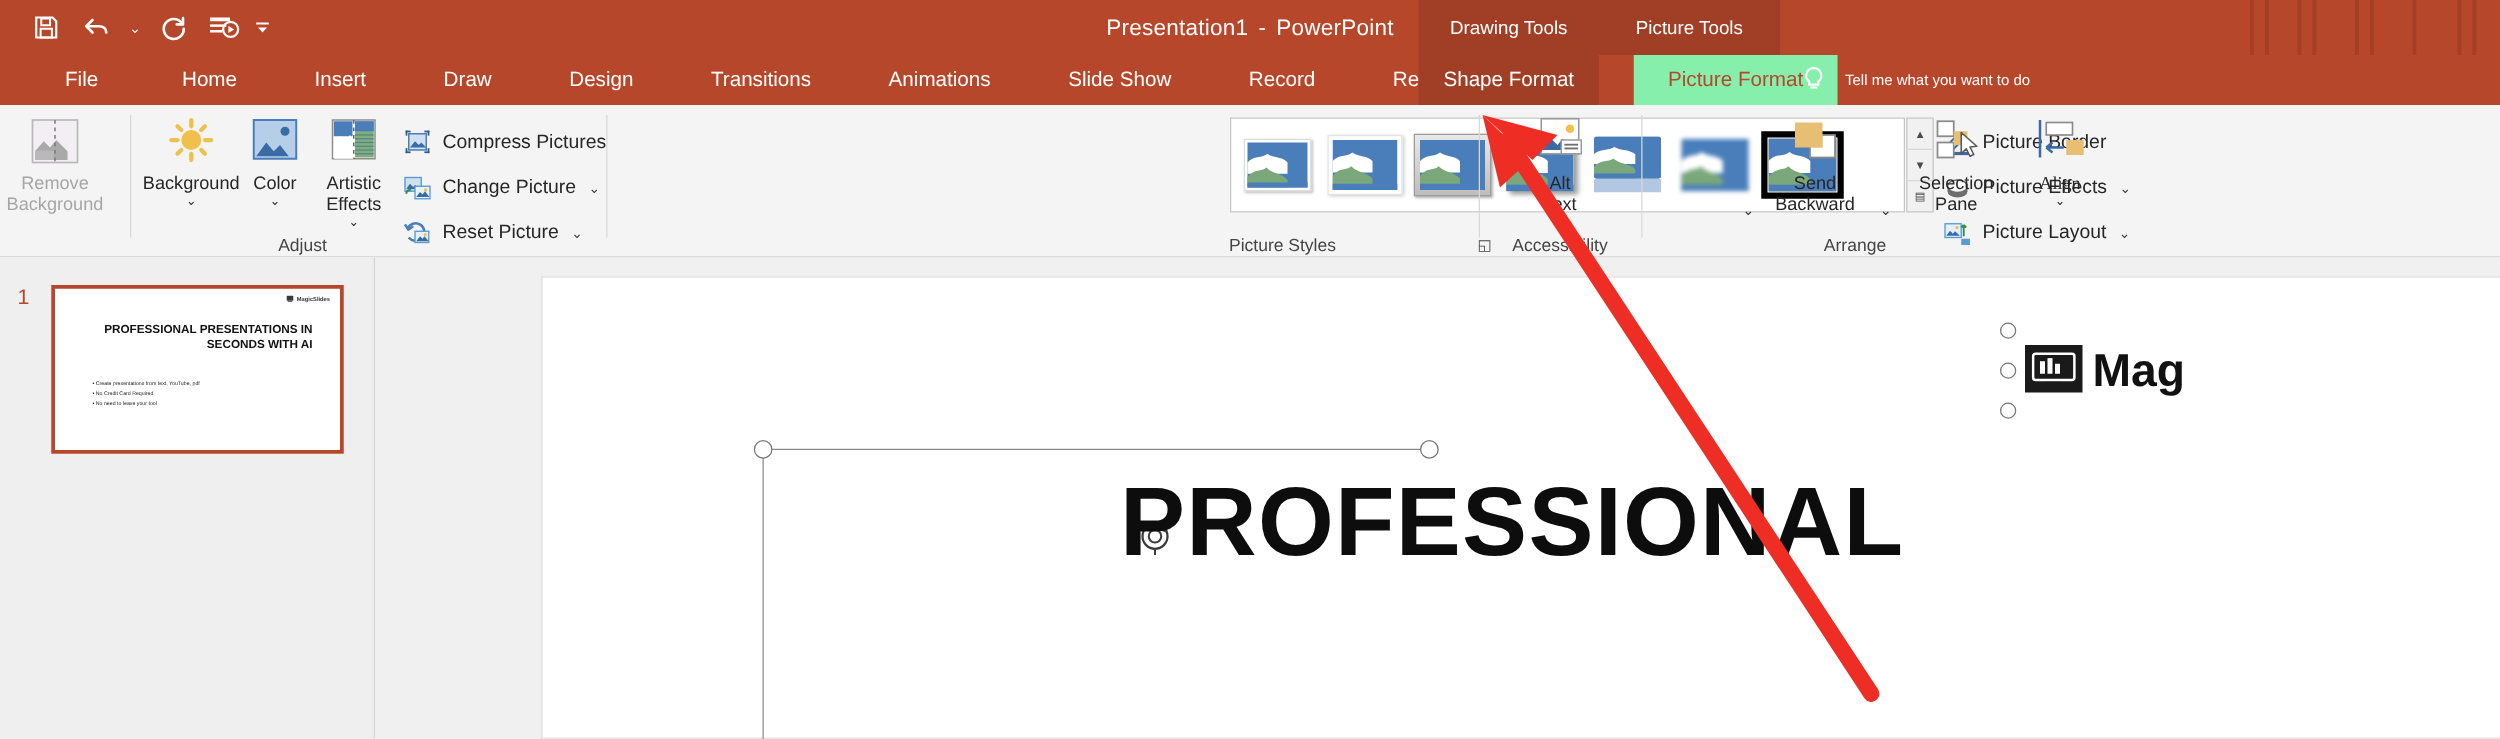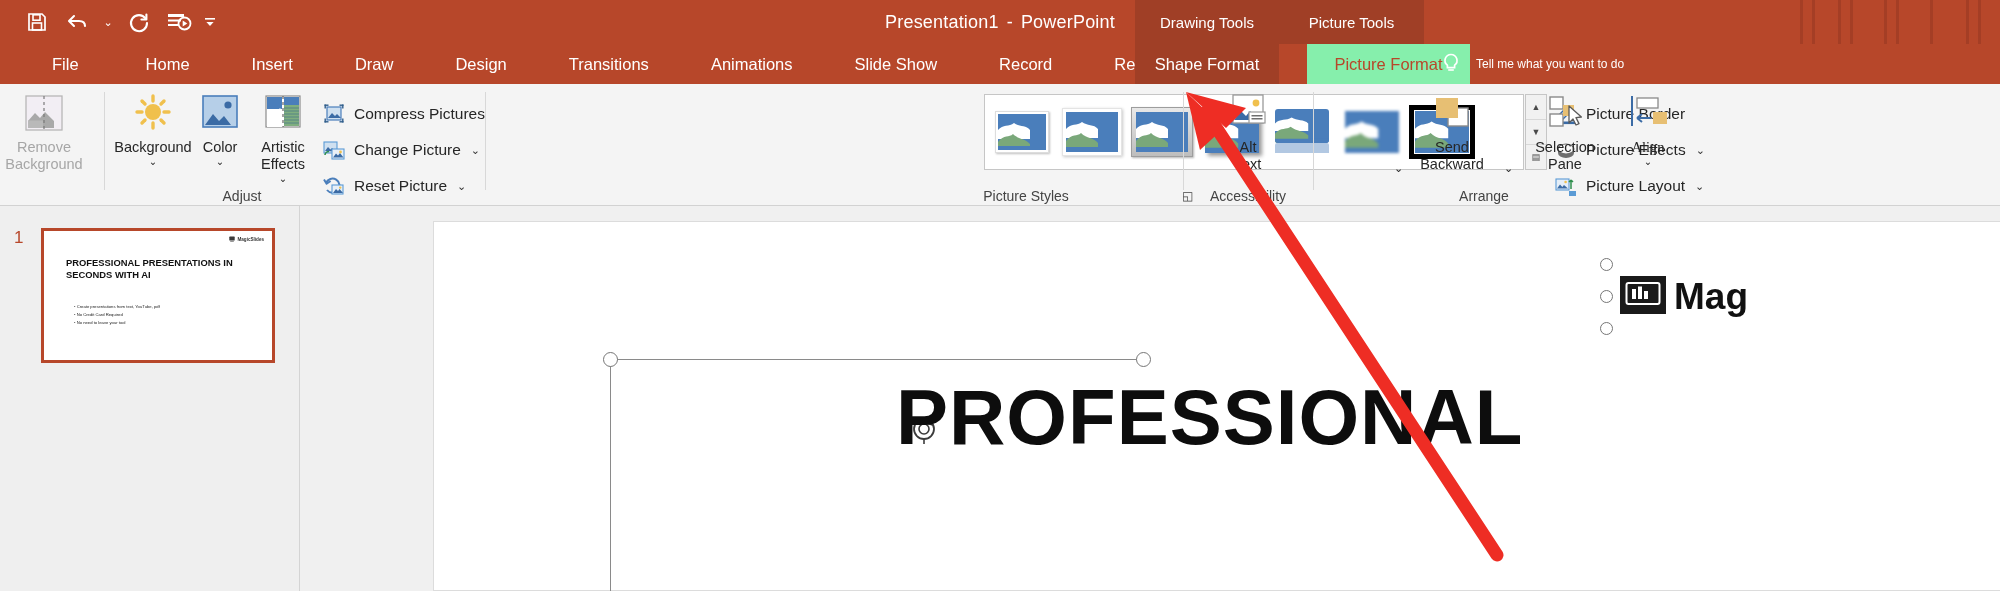--- a/index.html
+++ b/index.html
@@ -118,21 +118,21 @@
   .thumbpane { position:absolute; left:0; top:0; width:300px; height:385px; background:#efefef; border-right:1px solid #d4d4d4; }
   .thumbnum { position:absolute; left:14px; top:22px; font-size:17px; color:#b7472a; }
   .thumb {
     position:absolute; left:41px; top:22px; width:234px; height:135px;
     background:#fff; border:3px solid #b7472a;
   }
   .thumb-logo { position:absolute; right:8px; top:5px; display:flex; align-items:center; gap:2px; }
   .thumb-logo .t { font-size:4.6px; color:#333; font-weight:bold; }
   .thumb-title {
     position:absolute; left:22px; right:22px; top:26px;
-    text-align:left; font-size:9.4px; font-weight:bold; color:#111; line-height:12px;
+    text-align:right; font-size:9.4px; font-weight:bold; color:#111; line-height:12px;
   }
   .thumb-bullets { position:absolute; left:30px; top:72px; }
   .thumb-bullets div { font-size:4.2px; color:#222; line-height:8px; white-space:nowrap; }
 
   .slidearea { position:absolute; left:300px; top:0; width:1700px; height:385px; background:#f0f0f0; }
   .slide {
     position:absolute; left:133px; top:15px; width:1567px; height:370px;
     background:#fff; border:1px solid #dcdcdc; border-right:none;
   }
   .slide-title {

